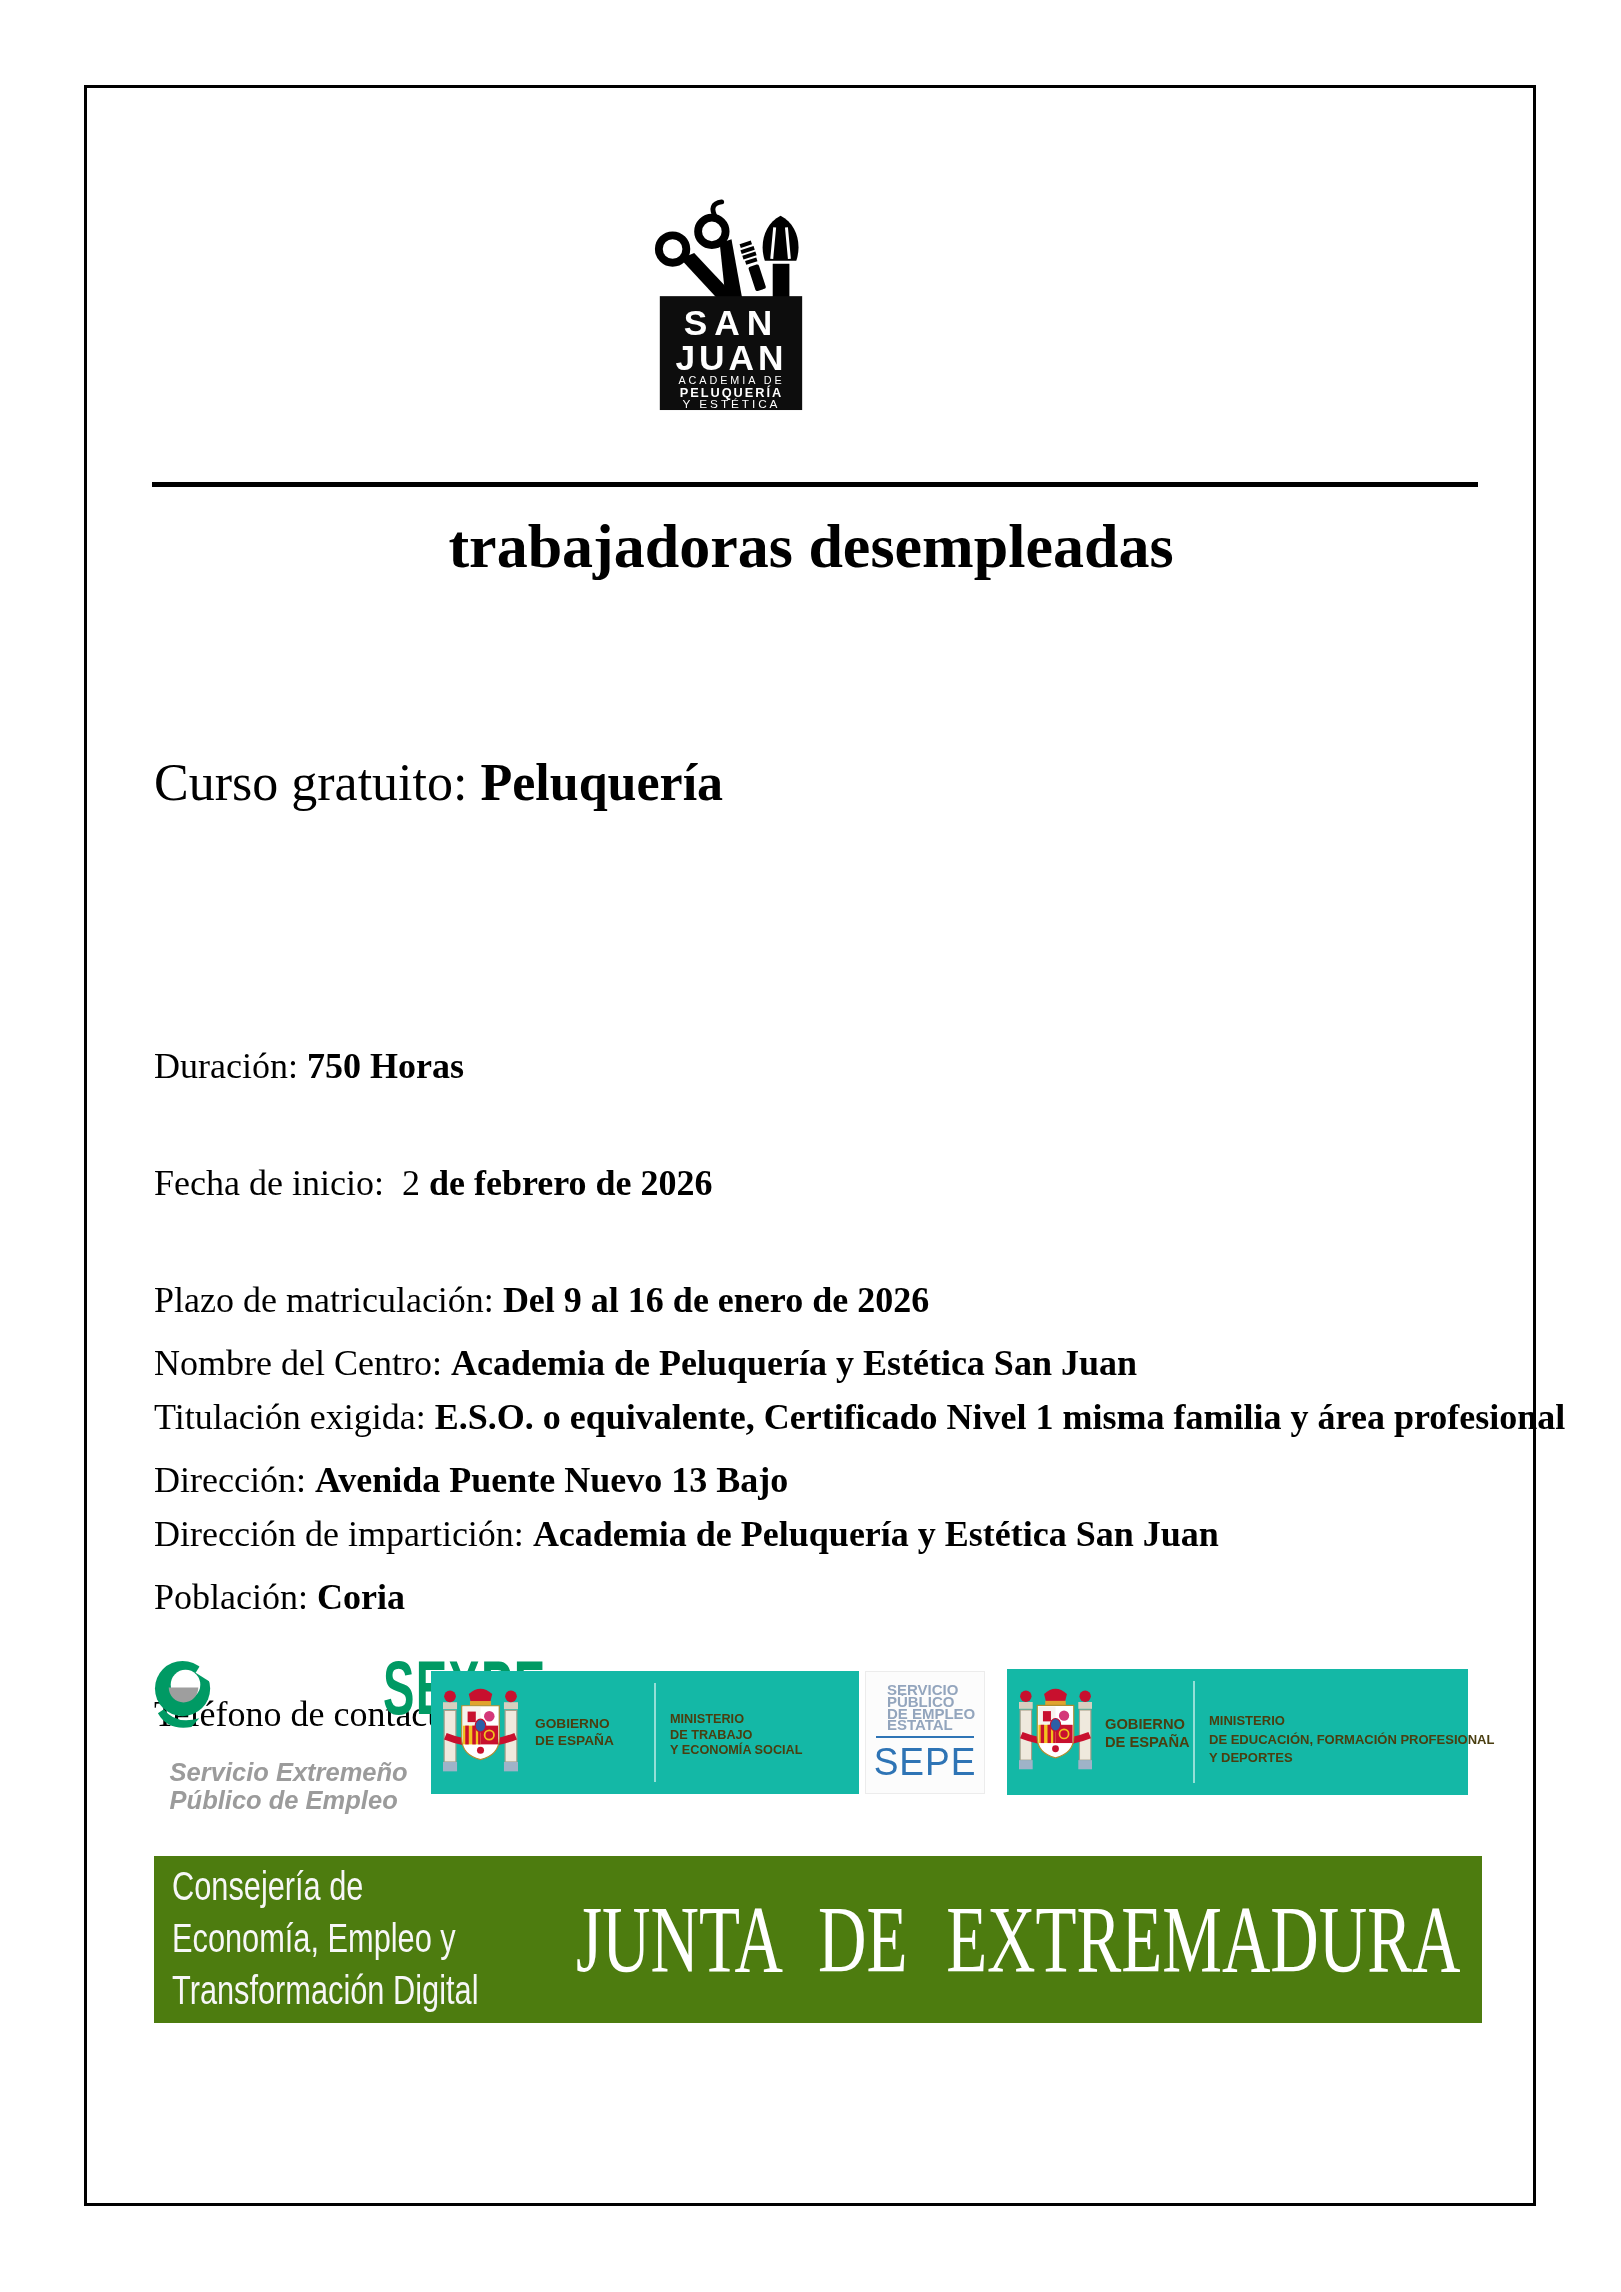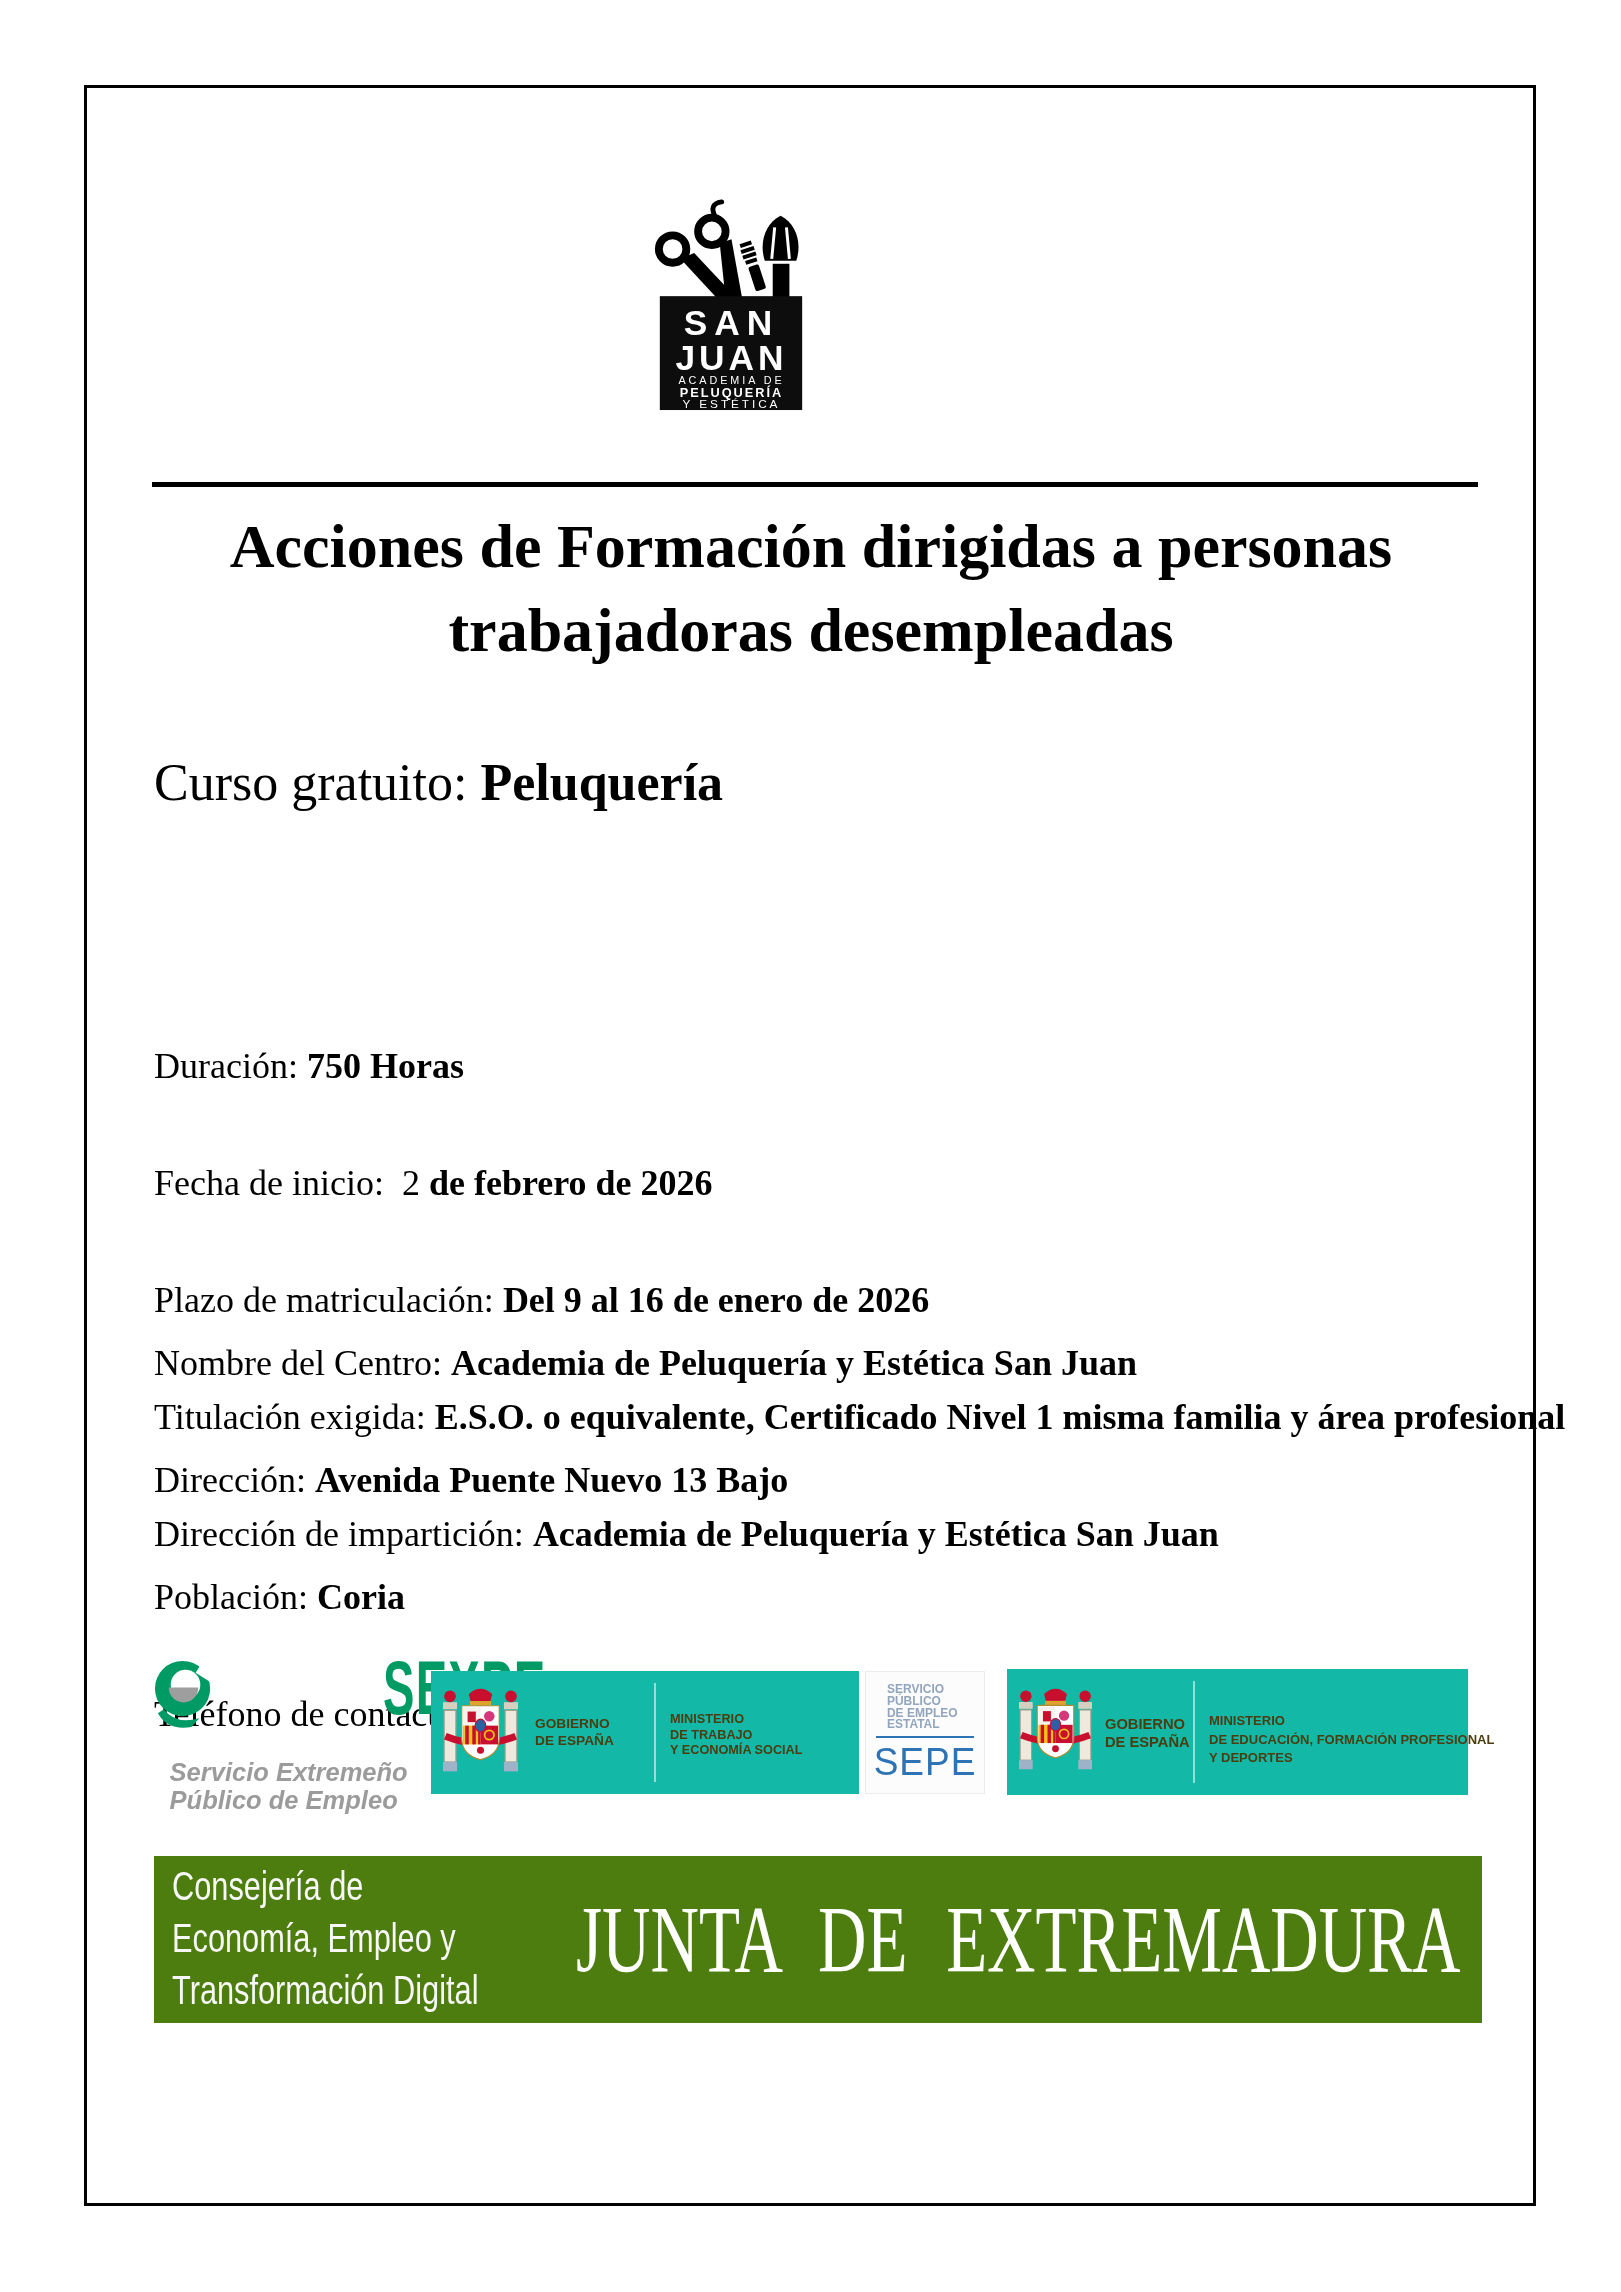--- a/index.html
+++ b/index.html
@@ -46,21 +46,21 @@
   .sep1{left:223px;}
   .sep2{left:186px;}
   .mintxt{position:absolute;font-family:"Liberation Sans",sans-serif;font-weight:bold;color:#4a3e10;}
   .min1{left:239px;top:41px;font-size:12.7px;line-height:15.7px;}
   .min2{left:202px;top:43px;font-size:13.7px;line-height:18.6px;transform:scaleX(.95);transform-origin:left top;white-space:nowrap;}
 
   
   .sepe-panel{flex:1;background:#fcfcfc;border:1px solid #ececec;box-sizing:border-box;
         display:flex;flex-direction:column;align-items:center;justify-content:center;
         font-family:"Liberation Sans",sans-serif;}
-  .sepe-top{font-size:12px;line-height:11.8px;color:#93a5bd;font-weight:bold;width:96px;margin-left:20px;}
+  .sepe-top{font-size:15px;line-height:11.8px;color:#93a5bd;font-weight:bold;width:96px;margin-left:20px;}
   .sepe-line{width:98px;height:2px;background:#2e74b5;margin:4.9px 0 3.9px;}
   .sepe-word{font-size:39px;line-height:39px;color:#2e74b5;letter-spacing:1px;transform:scaleX(.95);}
 
   
   .black-banner{position:absolute;left:154px;top:1856px;width:1328px;height:167px;background:#4d7c0f;}
   .consejeria{position:absolute;left:17.6px;top:3.9px;font-family:"Liberation Sans",sans-serif;
         font-size:41px;line-height:52px;color:#f7f7f7;
         transform:scaleX(.75);transform-origin:left top;white-space:nowrap;}
   .junta{position:absolute;right:21.6px;top:50%;font-family:"Liberation Serif",serif;
         font-size:78px;line-height:78px;color:#fff;white-space:nowrap;word-spacing:25.5px;
@@ -99,21 +99,20 @@
       <text x="86" y="175" text-anchor="middle" fill="#fff" font-family="Liberation Sans, sans-serif" font-size="36" font-weight="bold" letter-spacing="4">JUAN</text>
       <text x="86" y="189" text-anchor="middle" fill="#fff" font-family="Liberation Sans, sans-serif" font-size="11" letter-spacing="3">ACADEMIA DE</text>
       <text x="86" y="203" text-anchor="middle" fill="#fff" font-family="Liberation Sans, sans-serif" font-size="13" font-weight="bold" letter-spacing="2">PELUQUERÍA</text>
       <text x="86" y="214" text-anchor="middle" fill="#fff" font-family="Liberation Sans, sans-serif" font-size="12" letter-spacing="3">Y ESTÉTICA</text>
     </g>
   </svg>
 
   <div class="rule"></div>
 
   <div class="title">
-    <div>Acciones de Formación dirigidas a personas</div>
     <div>trabajadoras desempleadas</div>
   </div>
 
   <div class="subtitle"><span>Curso gratuito: </span><span class="b">Peluquería</span></div>
 
   <div class="block details">
     <div><span>Duración: </span><span class="b">750 Horas</span></div>
     <div><span>Fecha de inicio:  2 </span><span class="b">de febrero de 2026</span></div>
     <div><span>Plazo de matriculación: </span><span class="b">Del 9 al 16 de enero de 2026</span></div>
     <div><span>Titulación exigida: </span><span class="b">E.S.O. o equivalente, Certificado Nivel 1 misma familia y área profesional</span></div>

